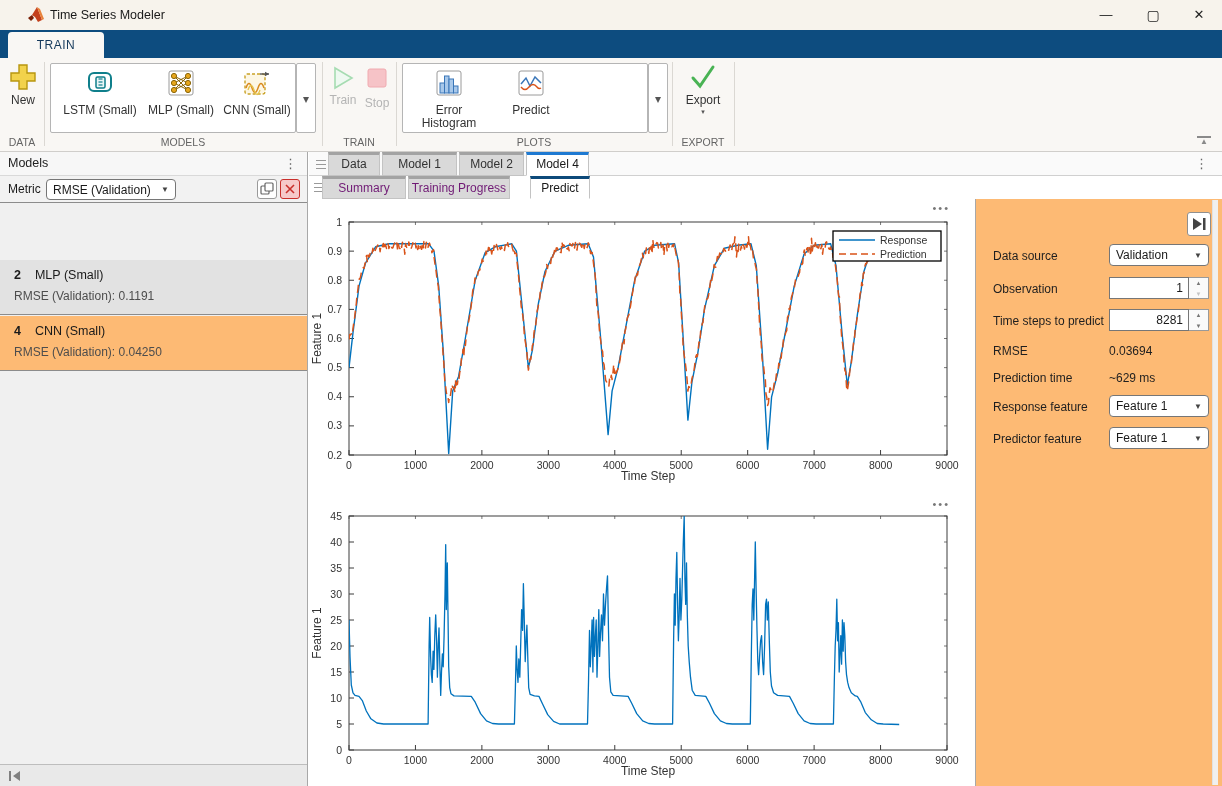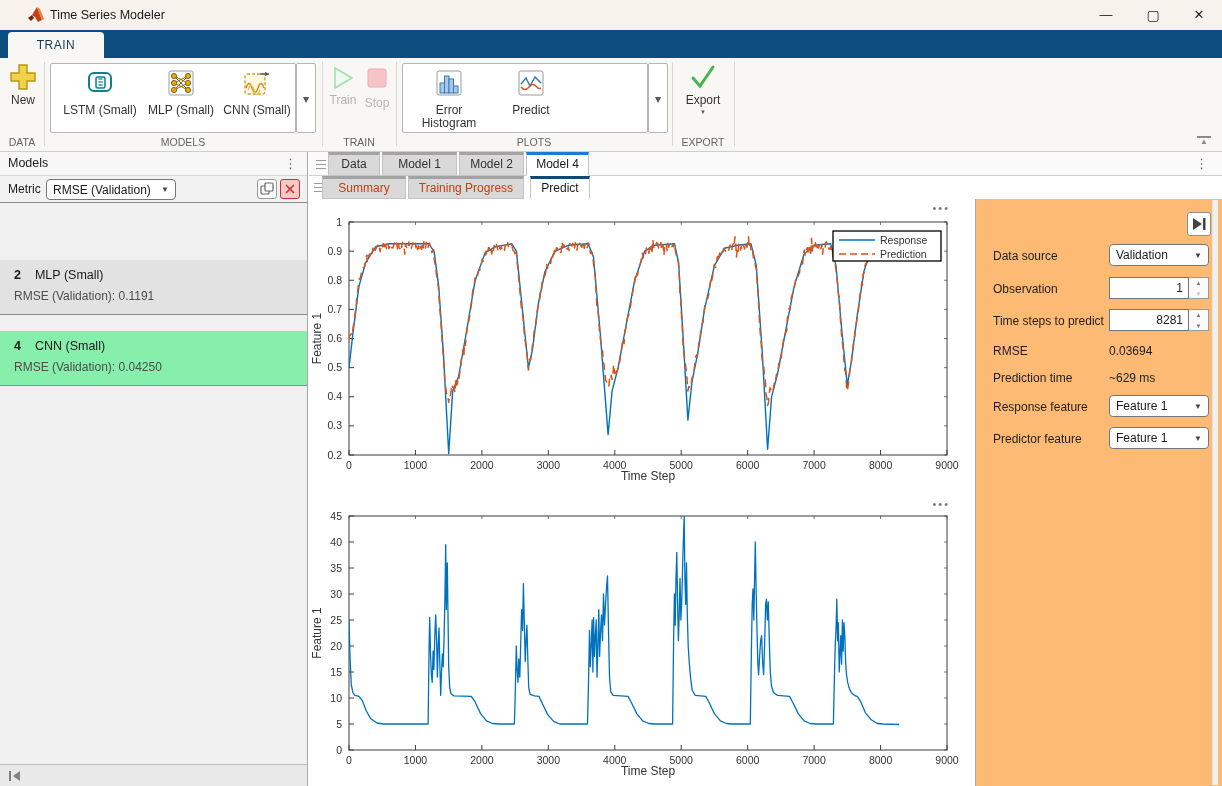--- a/index.html
+++ b/index.html
@@ -25,32 +25,32 @@
   .tool-btn-label { font-size:12px; color:#333; text-align:center; }
   .disabled-label { color:#b4b4b4; }
 
   
   .leftpanel { left:0; top:152px; width:308px; height:634px; background:#f0f0f0; border-right:1px solid #a8a8a8; }
   .lp-header { position:absolute; left:0; top:0; width:100%; height:24px; background:#f7f7f7; border-bottom:1px solid #d9d9d9; }
   .lp-metric { position:absolute; left:0; top:24px; width:100%; height:27px; background:#f2f2f2; border-bottom:1px solid #8c8c8c; }
   .dropdown { background:#fff; border:1px solid #767676; border-radius:4px; display:flex; align-items:center; padding:0 6px; font-size:12px; color:#1a1a1a; }
   .dd-arrow { margin-left:auto; font-size:8px; color:#444; }
   .model-card { position:absolute; left:0; width:307px; height:55px; background:#e2e2e2; border-bottom:1px solid #8c8c8c; }
-  .model-card.selected { background:#86efac;margin-top:15px; }
+  .model-card.selected { background:#fdba74; }
   .mc-line1 { position:absolute; left:14px; top:8px; font-size:12.5px; color:#1a1a1a; }
   .mc-num { font-weight:bold; margin-right:14px; }
   .mc-line2 { position:absolute; left:14px; top:29px; font-size:12px; color:#4d4d4d; }
   .lp-footer { position:absolute; left:0; bottom:0; width:100%; height:22px; background:#e9e9e9; border-top:1px solid #bdbdbd; }
 
   
   .tabrow1 { left:309px; top:152px; width:913px; height:24px; background:#fafafa; border-bottom:1px solid #d0d0d0; }
   .tabrow2 { left:309px; top:176px; width:913px; height:23px; background:#ffffff; }
   .doc-tab { position:absolute; top:0; height:24px; background:#d9d9d9; border:1px solid #c3c3c3; border-top:3px solid #a3a3a3; text-align:center; font-size:12px; color:#333; line-height:19px; }
   .doc-tab.active { background:#fff; border-top:3px solid #1f7ad2; border-bottom:1px solid #fff; color:#1a1a1a; }
-  .sub-tab { position:absolute; top:0; height:23px; background:#d9d9d9; border:1px solid #c3c3c3; border-top:3px solid #a3a3a3; text-align:center; font-size:12px; color:#c2410c; line-height:18px; }
+  .sub-tab { position:absolute; top:0; height:23px; background:#d9d9d9; border:1px solid #c3c3c3; border-top:3px solid #a3a3a3; text-align:center; font-size:12px; color:#701a75; line-height:18px; }
   .sub-tab.active { background:#fff; border-top:3px solid #0d4a7a; border-bottom:1px solid #fff; color:#1a1a1a; }
   .grip { width:10px; height:9px; background:repeating-linear-gradient(#9a9a9a 0 1px, transparent 1px 4px); }
   .kebab { color:#666; font-size:13px; line-height:13px; }
 
   
   .contentbg { left:309px; top:199px; width:666px; height:587px; background:#fff; }
   .chartbox { width:656px; height:290px; }
   .chart-title { position:absolute; top:2px; left:0; width:100%; text-align:center; font-size:13px; font-weight:bold; color:#333; }
   .chart-menu { position:absolute; top:2px; right:18px; color:#777; font-size:11px; letter-spacing:2px; }
 
@@ -248,21 +248,21 @@
     <div class="doc-tab" style="left:19px;width:52px">Data</div>
     <div class="doc-tab" style="left:73px;width:75px">Model 1</div>
     <div class="doc-tab" style="left:150px;width:65px">Model 2</div>
     <div class="doc-tab active" style="left:217px;width:63px">Model 4</div>
     <span class="abs kebab" style="left:886px;top:5px">⋮</span>
   </div>
 
   <div class="abs tabrow2">
     <div class="abs grip" style="left:5px;top:7px"></div>
     <div class="sub-tab" style="left:13px;width:84px">Summary</div>
-    <div class="sub-tab" style="left:99px;width:116px">Training Progress</div>
+    <div class="sub-tab" style="left:99px;width:102px">Training Progress</div>
     <div class="sub-tab active" style="left:221px;width:60px">Predict</div>
   </div>
 
   <div class="abs contentbg"></div>
 
   <div class="abs chartbox" style="left:312px;top:200px">
     <div class="chart-menu">•••</div>
     <svg id="chart1" width="656" height="290">
         <defs>
           <clipPath id="chart1-clip">

